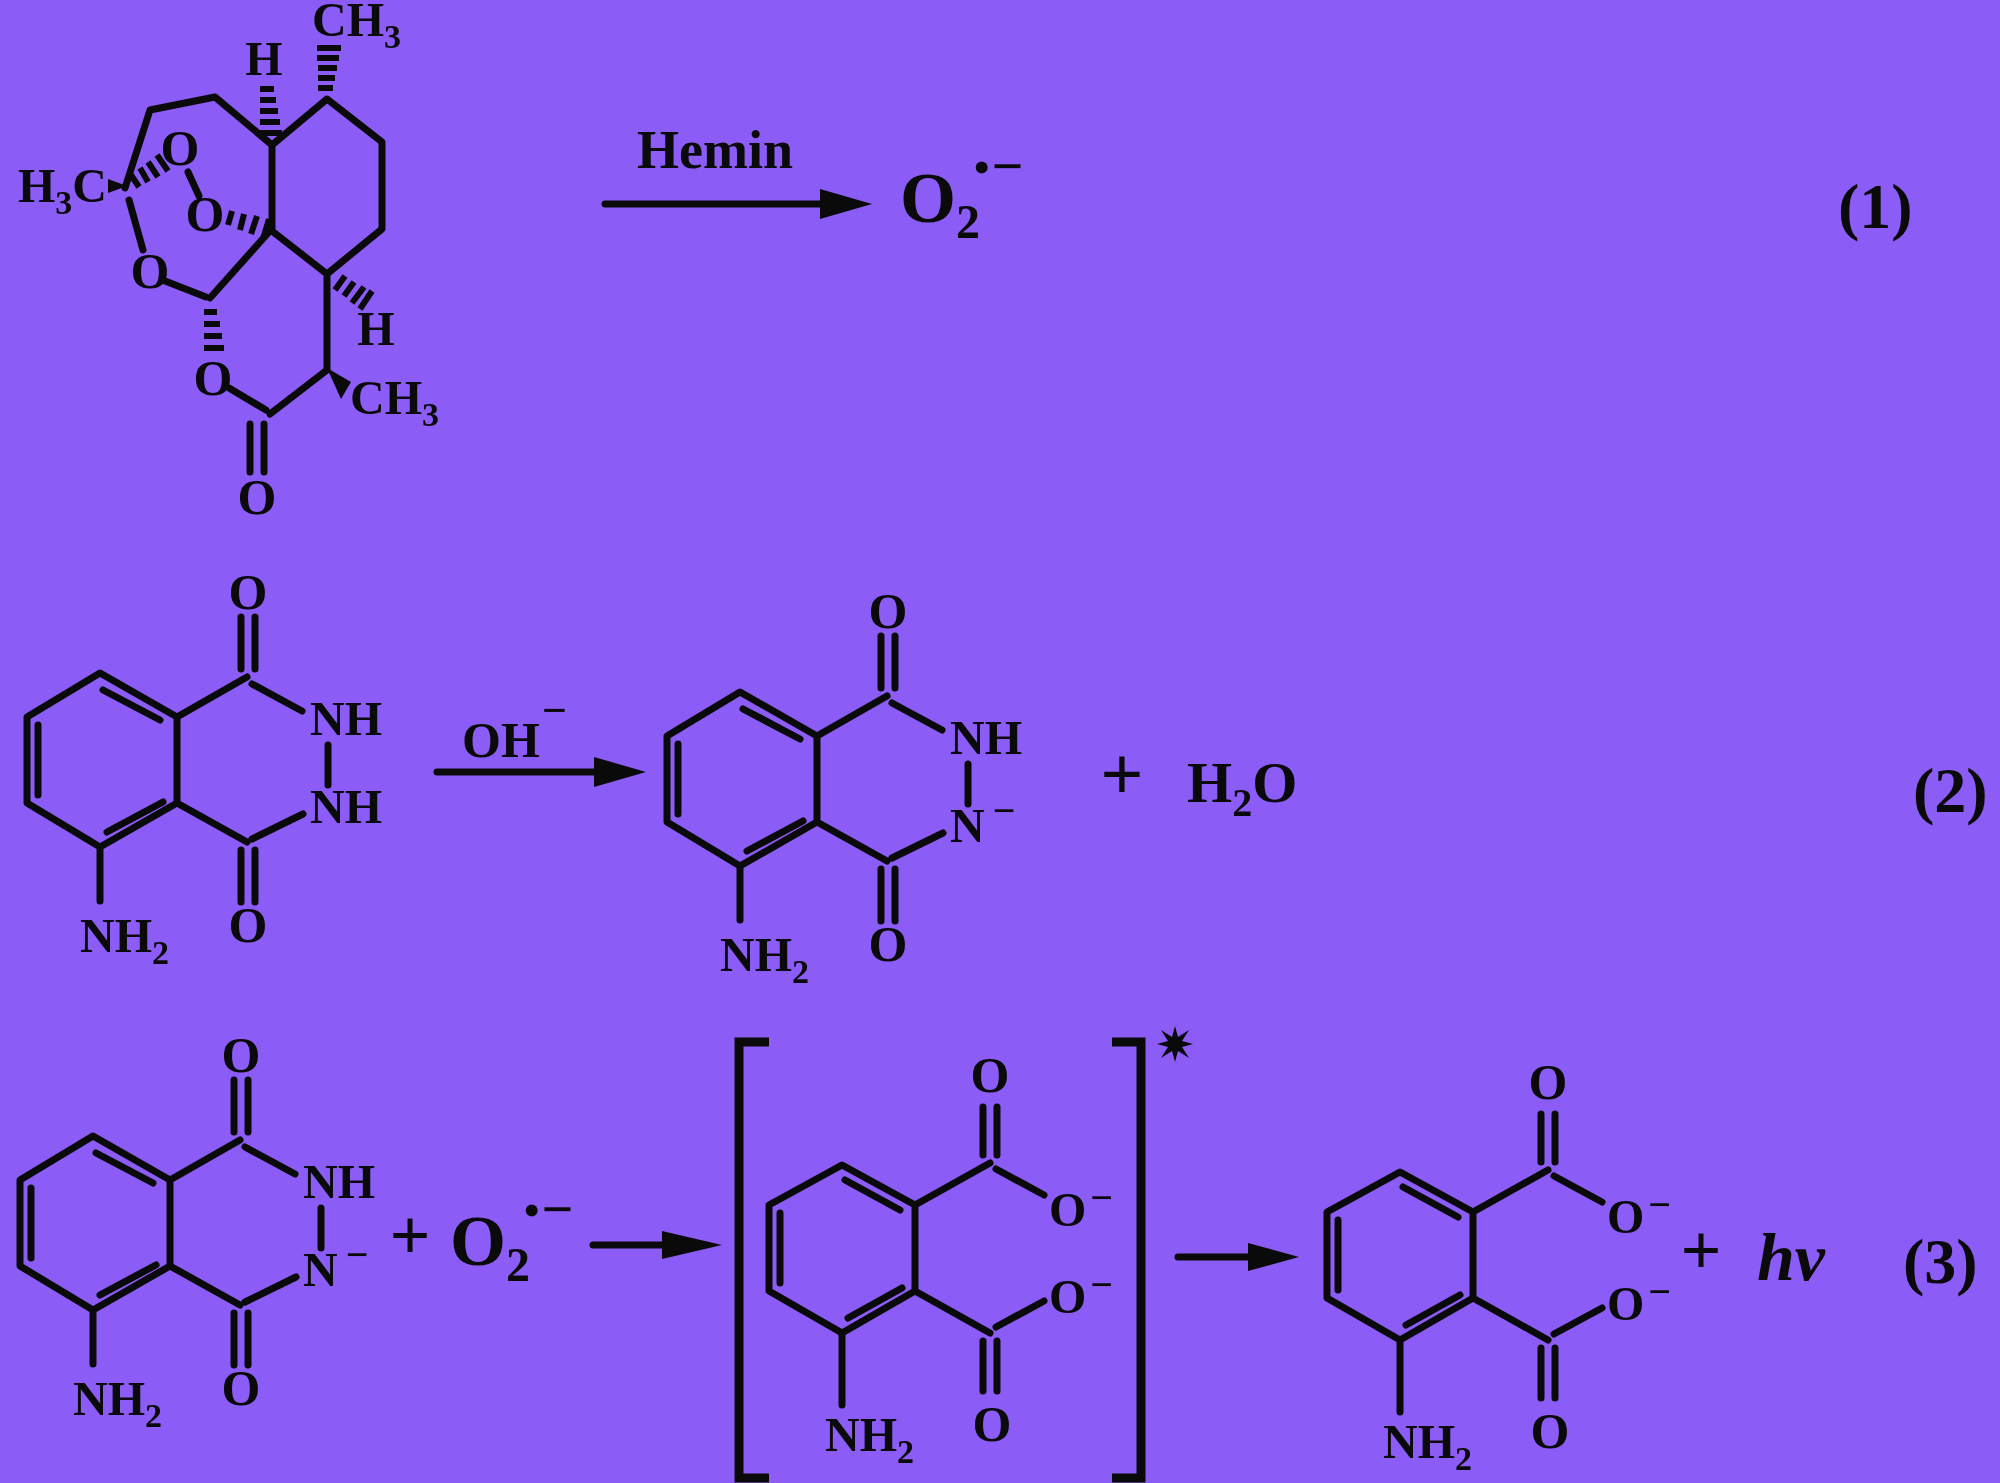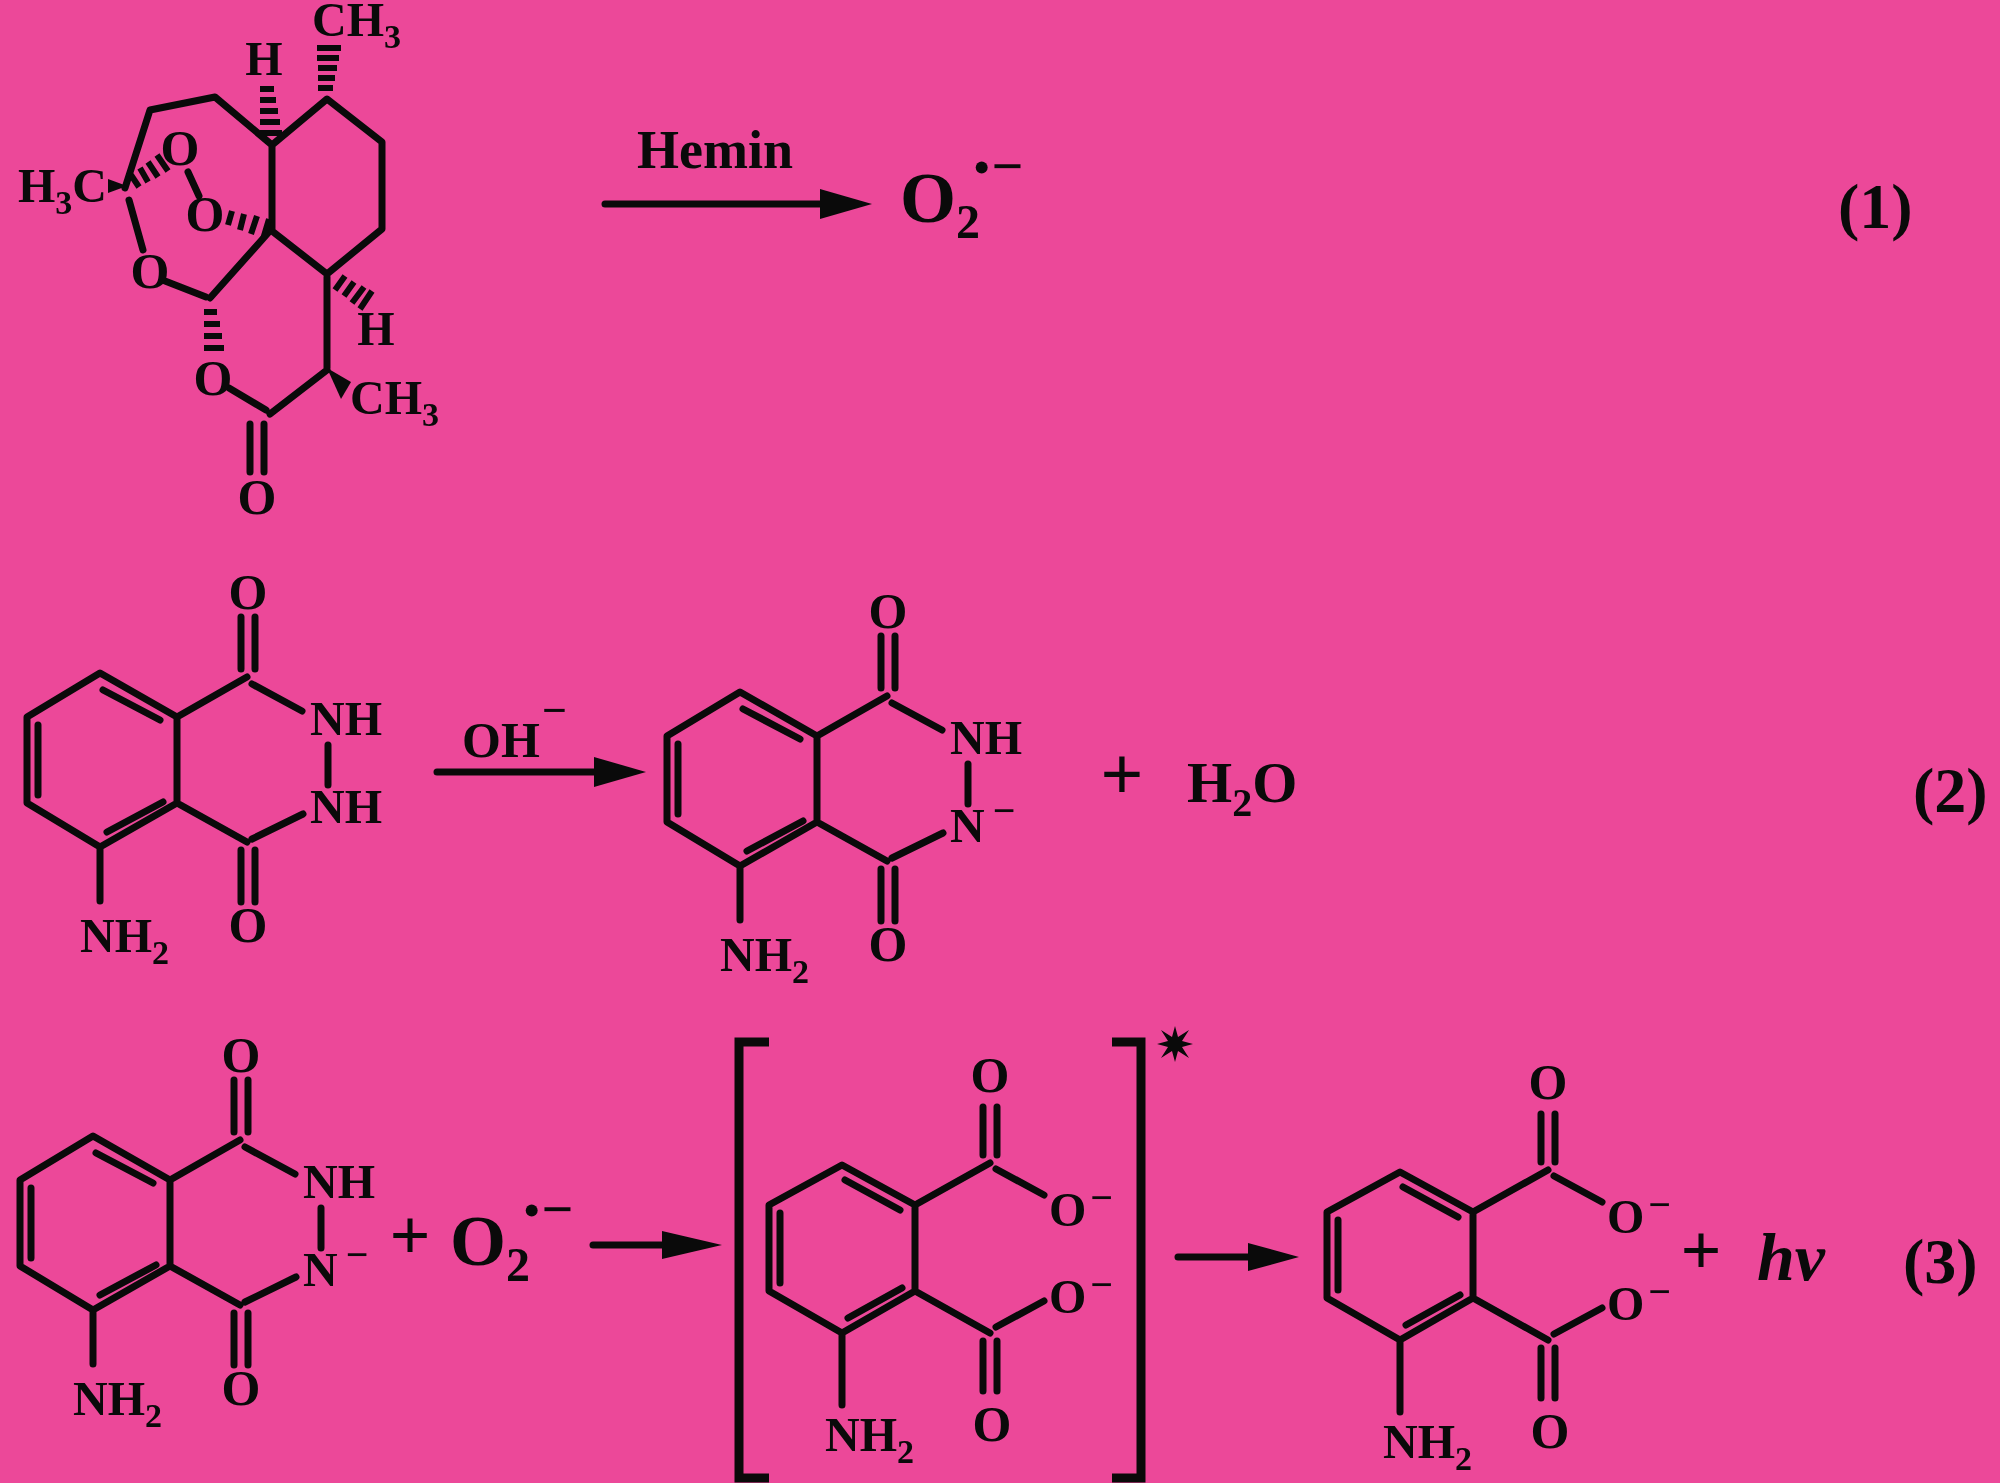--- a/index.html
+++ b/index.html
@@ -1,17 +1,17 @@
 <!DOCTYPE html>
 <html style="--ink: #0a0a0a;"><head>
 <meta charset="utf-8">
 <style>
   html,body{margin:0;padding:0;background:#fff;}
   body{width:2000px;height:1483px;position:relative;}
-  .canvas{position:absolute;inset:0;background:#ec4899;text-decoration:underline;}
+  .canvas{position:absolute;inset:0;background:#8b5cf6;text-decoration:underline;}
   svg{display:block;}
   .t{font-family:"Liberation Serif","DejaVu Serif",serif;font-weight:700;fill:var(--ink,#0a0a0a);}
   .it{font-style:italic;}
   .bond{stroke:var(--ink,#0a0a0a);stroke-width:7;fill:none;stroke-linecap:round;stroke-linejoin:round;}
   .hash{stroke:var(--ink,#0a0a0a);stroke-width:6;fill:none;stroke-linecap:butt;}
   .wedge{fill:var(--ink,#0a0a0a);stroke:none;}
   .arrowhead{fill:var(--ink,#0a0a0a);stroke:none;}
   .bracket{stroke:var(--ink,#0a0a0a);stroke-width:9;fill:none;stroke-linecap:butt;stroke-linejoin:miter;}
 </style>
 </head>

